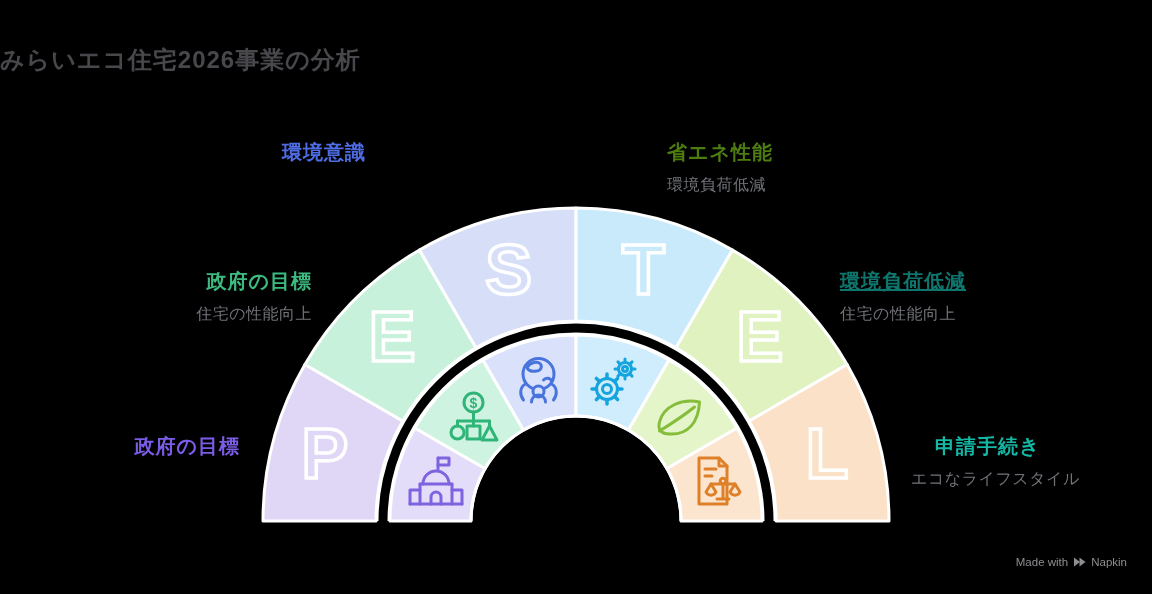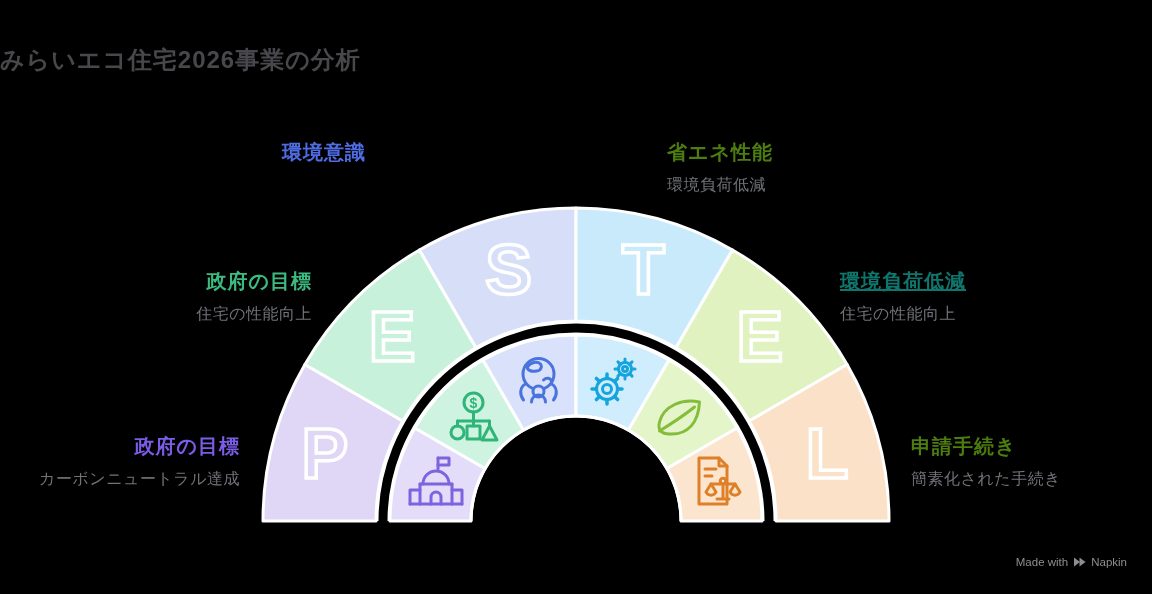--- a/index.html
+++ b/index.html
@@ -31,40 +31,39 @@
     font-weight:bold;font-size:70px;
   }
 </style>
 </head>
 <body>
 
 <div class="page-title">みらいエコ住宅2026事業の分析</div>
 
 <div class="seg-label lbl-p">
   <div class="seg-label-title" style="color: rgb(123, 92, 230);">政府の目標</div>
-  <div class="seg-label-sub">カーボンニュートラル達成</div>
 </div>
 <div class="seg-label lbl-e1">
   <div class="seg-label-title" style="color: rgb(60, 187, 128);">政府の目標</div>
   <div class="seg-label-sub">住宅の性能向上</div>
 </div>
 <div class="seg-label lbl-s">
   <div class="seg-label-title" style="color: rgb(78, 108, 228);">環境意識</div>
 </div>
 <div class="seg-label lbl-t">
   <div class="seg-label-title" style="color: #4d7c0f;">省エネ性能</div>
   <div class="seg-label-sub">環境負荷低減</div>
 </div>
 <div class="seg-label lbl-e2">
   <div class="seg-label-title" style="color: #0f766e; text-decoration: underline;">環境負荷低減</div>
   <div class="seg-label-sub">住宅の性能向上</div>
 </div>
 <div class="seg-label lbl-l">
-  <div class="seg-label-title" style="color: #4d7c0f;">申請手続き</div>
-  <div class="seg-label-sub">簡素化された手続き</div>
+  <div class="seg-label-title" style="color: #14b8a6; margin-left: 24px;">申請手続き</div>
+  <div class="seg-label-sub">エコなライフスタイル</div>
 </div>
 
 <svg class="stage" viewBox="0 0 1152 594" xmlns="http://www.w3.org/2000/svg">
 
   <g stroke="#FFFFFF" stroke-width="3" stroke-linejoin="round">
     <path d="M402.79,421 L304.93,364.5 A313,313 0 0 0 263,521 L376,521 A200,200 0 0 1 402.79,421 Z" style="fill: rgb(223, 215, 245);"></path>
     <path d="M476,347.79 L419.5,249.93 A313,313 0 0 0 304.93,364.5 L402.79,421 A200,200 0 0 1 476,347.79 Z" style="fill: rgb(200, 241, 220);"></path>
     <path d="M576,321 L576,208 A313,313 0 0 0 419.5,249.93 L476,347.79 A200,200 0 0 1 576,321 Z" style="fill: rgb(214, 222, 248);"></path>
     <path d="M676,347.79 L732.5,249.93 A313,313 0 0 0 576,208 L576,321 A200,200 0 0 1 676,347.79 Z" style="fill: rgb(200, 234, 251);"></path>
     <path d="M749.21,421 L847.07,364.5 A313,313 0 0 0 732.5,249.93 L676,347.79 A200,200 0 0 1 749.21,421 Z" style="fill: rgb(223, 242, 192);"></path>

